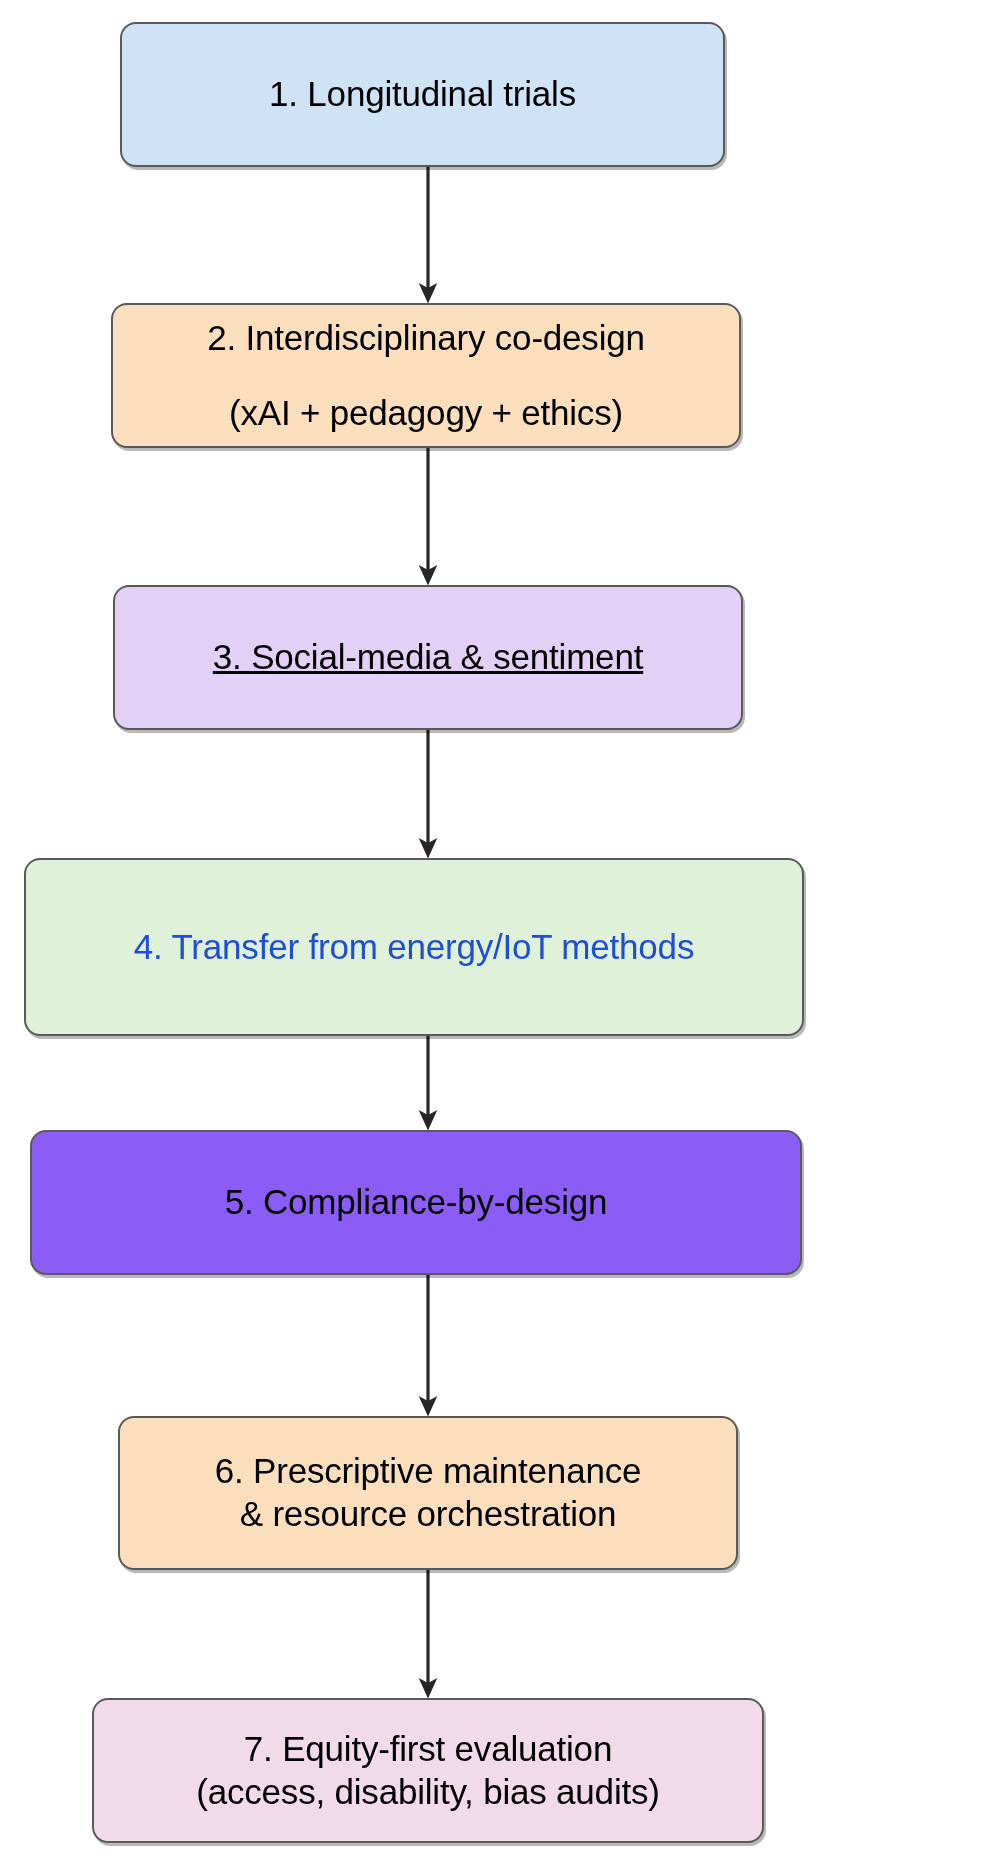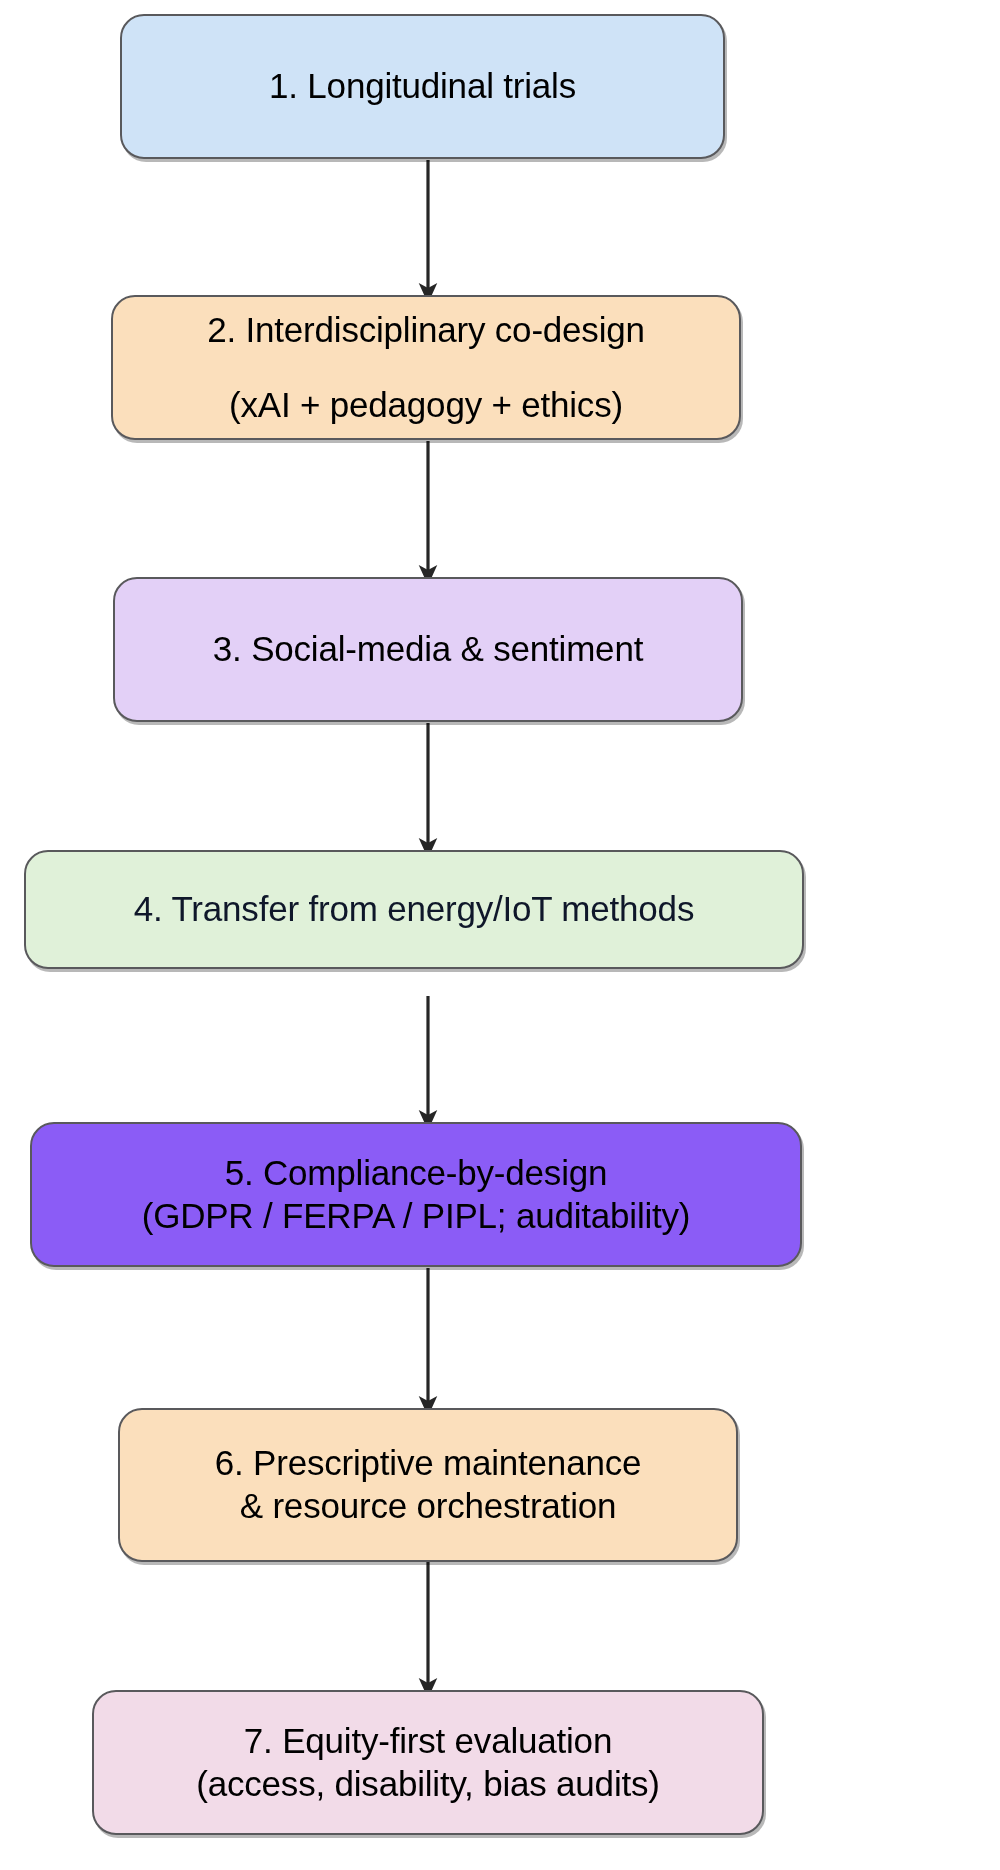--- a/index.html
+++ b/index.html
@@ -16,32 +16,33 @@
   }
   #flow {
     position: relative;
     width: 1000px;
     height: 1870px;
   }
   .node {
     position: absolute;
     box-sizing: border-box;
     border: 2px solid #59595c;
-    border-radius: 24px;
+    border-radius: 16px;
     display: flex;
     flex-direction: column;
     align-items: center;
     justify-content: center;
     text-align: center;
     color: #000000;
     font-size: 35px;
     line-height: 1.22;
     letter-spacing: -0.2px;
     box-shadow: 2px 3px 0 rgba(0,0,0,0.28);
     padding: 4px 10px;
+    margin-top: 8px;
   }
   .node .line1,
   .node .line2 {
     display: block;
     white-space: nowrap;
   }
   .connector {
     position: absolute;
     left: 0;
     top: 0;
@@ -73,31 +74,30 @@
 
   <div class="node" style="left: 120px; top: 14px; width: 605px; height: 145px; background: rgb(207, 227, 247); border-color: rgb(89, 89, 92); color: rgb(0, 0, 0);">
     <span class="line1">1. Longitudinal trials</span>
   </div>
 
   <div class="node" style="left: 111px; top: 295px; width: 630px; height: 145px; background: rgb(251, 223, 188); border-color: rgb(89, 89, 92); color: rgb(0, 0, 0); gap: 32px;">
     <span class="line1">2. Interdisciplinary co-design</span>
     <span class="line2">(xAI + pedagogy + ethics)</span>
   </div>
 
-  <div class="node" style="left: 113px; top: 577px; width: 630px; height: 145px; background: rgb(227, 208, 247); border-color: rgb(89, 89, 92); color: rgb(0, 0, 0);">
+  <div class="node" style="left: 113px; top: 577px; width: 630px; height: 145px; background: rgb(227, 208, 247); border-color: rgb(89, 89, 92); color: rgb(0, 0, 0); text-decoration: underline;">
     <span class="line1">3. Social-media &amp; sentiment</span>
   </div>
 
-  <div class="node" style="left: 24px; top: 850px; width: 780px; height: 119px; background: rgb(224, 241, 217); border-color: rgb(89, 89, 92); color: #0f172a;">
+  <div class="node" style="left: 24px; top: 850px; width: 780px; height: 178px; background: rgb(224, 241, 217); border-color: rgb(89, 89, 92); color: #1d4ed8;">
     <span class="line1">4. Transfer from energy/IoT methods</span>
   </div>
 
   <div class="node" style="left: 30px; top: 1122px; width: 772px; height: 145px; background: #8b5cf6; border-color: rgb(89, 89, 92); color: rgb(0, 0, 0);">
     <span class="line1">5. Compliance-by-design</span>
-    <span class="line2">(GDPR / FERPA / PIPL; auditability)</span>
   </div>
 
   <div class="node" style="left: 118px; top: 1408px; width: 620px; height: 154px; background: rgb(251, 223, 188); border-color: rgb(89, 89, 92); color: rgb(0, 0, 0);">
     <span class="line1">6. Prescriptive maintenance</span>
     <span class="line2">&amp; resource orchestration</span>
   </div>
 
   <div class="node" style="left: 92px; top: 1690px; width: 672px; height: 145px; background: rgb(242, 219, 232); border-color: rgb(89, 89, 92); color: rgb(0, 0, 0);">
     <span class="line1">7. Equity-first evaluation</span>
     <span class="line2">(access, disability, bias audits)</span>

